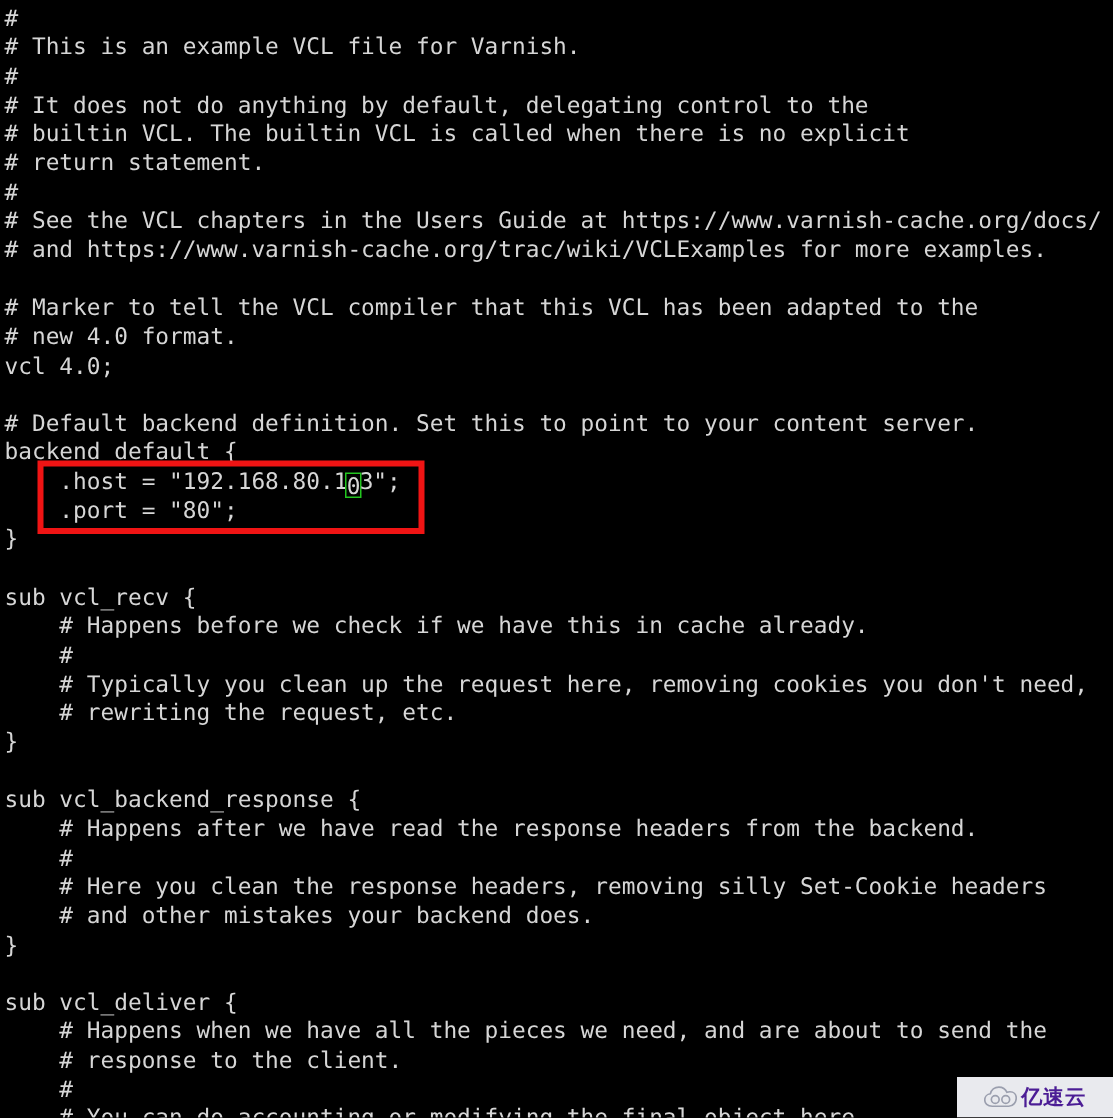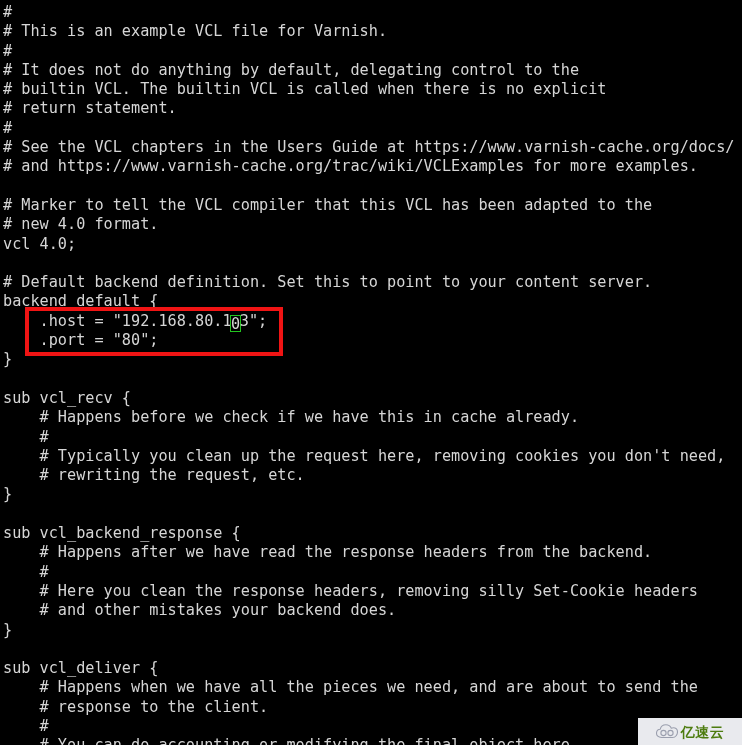--- a/index.html
+++ b/index.html
@@ -105,16 +105,16 @@
   <pre id="code" style="color: rgb(214, 214, 214);"><div class="line">#</div><div class="line"># This is an example VCL file for Varnish.</div><div class="line">#</div><div class="line"># It does not do anything by default, delegating control to the</div><div class="line"># builtin VCL. The builtin VCL is called when there is no explicit</div><div class="line"># return statement.</div><div class="line">#</div><div class="line"># See the VCL chapters in the Users Guide at https://www.varnish-cache.org/docs/</div><div class="line"># and https://www.varnish-cache.org/trac/wiki/VCLExamples for more examples.</div><div class="line">&nbsp;</div><div class="line"># Marker to tell the VCL compiler that this VCL has been adapted to the</div><div class="line"># new 4.0 format.</div><div class="line">vcl 4.0;</div><div class="line">&nbsp;</div><div class="line"># Default backend definition. Set this to point to your content server.</div><div class="line">backend default {</div><div class="line">    .host = "192.168.80.1<span class="cursor" style="border-color: rgb(34, 197, 31);">0</span>3";</div><div class="line">    .port = "80";</div><div class="line">}</div><div class="line">&nbsp;</div><div class="line">sub vcl_recv {</div><div class="line">    # Happens before we check if we have this in cache already.</div><div class="line">    #</div><div class="line">    # Typically you clean up the request here, removing cookies you don't need,</div><div class="line">    # rewriting the request, etc.</div><div class="line">}</div><div class="line">&nbsp;</div><div class="line">sub vcl_backend_response {</div><div class="line">    # Happens after we have read the response headers from the backend.</div><div class="line">    #</div><div class="line">    # Here you clean the response headers, removing silly Set-Cookie headers</div><div class="line">    # and other mistakes your backend does.</div><div class="line">}</div><div class="line">&nbsp;</div><div class="line">sub vcl_deliver {</div><div class="line">    # Happens when we have all the pieces we need, and are about to send the</div><div class="line">    # response to the client.</div><div class="line">    #</div><div class="line">    # You can do accounting or modifying the final object here.</div></pre>
 
   <div id="highlight-box" style="border-color: rgb(240, 20, 20);"></div>
 
   <div id="watermark" style="background: rgb(233, 234, 238);">
     <svg class="wm-logo" viewBox="0 0 44 30" aria-hidden="true">
       <path d="M11 27 C4.5 27 1 23 1 18.5 C1 14.2 4.3 10.8 8.5 10.4 C9.6 5.2 14.2 1.5 19.8 1.5 C24.6 1.5 28.8 4.3 30.6 8.4 C31.8 7.9 33.1 7.6 34.5 7.6 C39.7 7.6 43 11.3 43 16 C43 21.4 39.2 27 33 27 Z" fill="none" stroke="#9b9fae" stroke-width="2.2" stroke-linejoin="round"></path>
       <circle cx="15" cy="18" r="5.2" fill="none" stroke="#9b9fae" stroke-width="2.2"></circle>
       <circle cx="29" cy="18" r="5.2" fill="none" stroke="#9b9fae" stroke-width="2.2"></circle>
     </svg>
-    <span class="wm-text" style="color: #4d7c0f;">亿速云</span>
+    <span class="wm-text" style="color: #4c1d95;">亿速云</span>
   </div>
 
 </div>
 
 </body></html>

